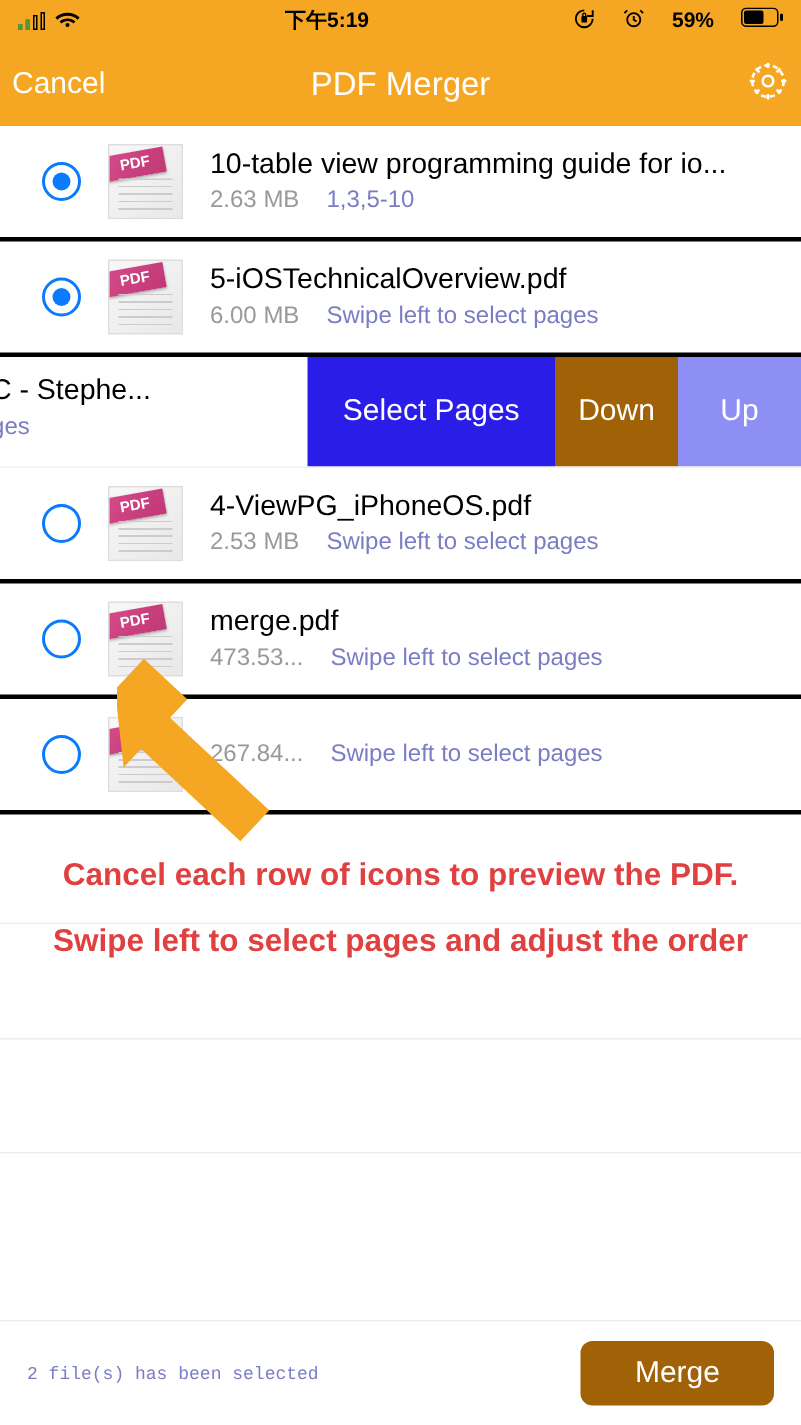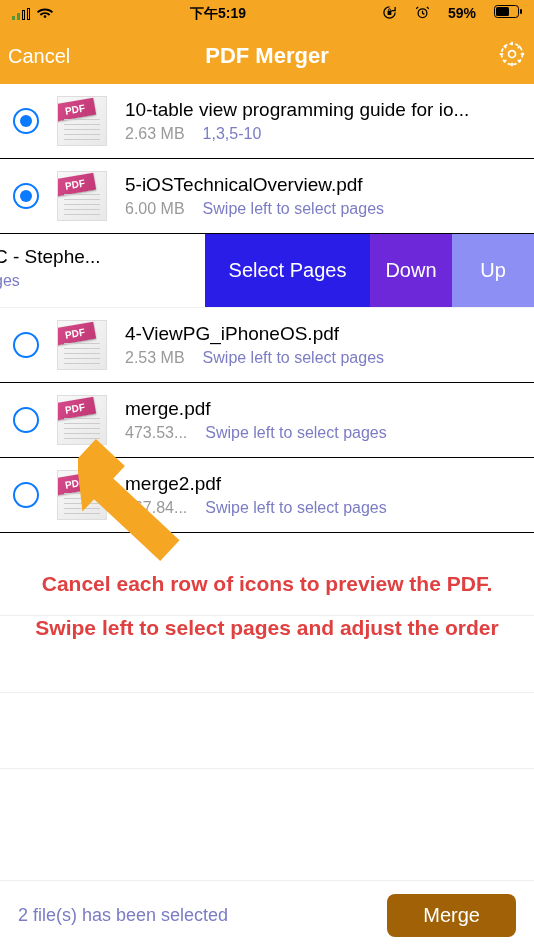--- a/index.html
+++ b/index.html
@@ -65,36 +65,36 @@
       padding: 0 8px;
     }
     .nav-cancel {
       color: white;
       font-size: 20px;
       font-weight: 400;
     }
     .nav-title {
       color: white;
       font-size: 22px;
-      font-weight: 700;
+      font-weight: 400;
       position: absolute;
       left: 50%;
       transform: translateX(-50%);
     }
     .nav-gear {
       color: white;
     }
     .file-list {
       background: white;
     }
     .file-row {
       display: flex;
       align-items: center;
-      padding: 12px 13px;
-      border-bottom: 1px solid #000000;
+      padding: 12px 28px;
+      border-bottom: 3px solid #000000;
       min-height: 74px;
     }
     .radio {
       width: 26px;
       height: 26px;
       border-radius: 50%;
       border: 2px solid #0a7aff;
       display: flex;
       align-items: center;
       justify-content: center;
@@ -200,21 +200,21 @@
       justify-content: center;
       color: white;
       font-size: 20px;
       font-weight: 400;
     }
     .swipe-btn.select {
       background: #2b1de8;
       flex: 0 0 165px;
     }
     .swipe-btn.down {
-      background: #6d28d9;
+      background: #a16207;
       flex: 1;
     }
     .swipe-btn.up {
       background: #8e8ff5;
       flex: 1;
     }
     .arrow-pointer {
       position: absolute;
       top: 438px;
       left: 78px;
@@ -250,21 +250,22 @@
       height: 70px;
       border-top: 1px solid #eee;
       display: flex;
       align-items: center;
       justify-content: space-between;
       padding: 0 18px;
       background: white;
     }
     .selected-count {
       color: #7b7cc4;
-      font-size: 18px;
+      font-size: 12px;
+      font-family: Liberation Mono, monospace;
     }
     .merge-btn {
       background: #a16207;
       color: white;
       border: none;
       border-radius: 8px;
       padding: 10px 36px;
       font-size: 20px;
       font-weight: 400;
     }
@@ -390,21 +391,20 @@
       <div class="file-meta">
         <span class="file-size">473.53...</span>
         <span class="file-pages">Swipe left to select pages</span>
       </div>
     </div>
   </div>
   <div class="file-row">
     <div class="radio"></div>
     <div class="pdf-thumb"></div>
     <div class="file-info">
-      <div class="file-name">merge2.pdf</div>
       <div class="file-meta">
         <span class="file-size">267.84...</span>
         <span class="file-pages">Swipe left to select pages</span>
       </div>
     </div>
   </div>
 </div>
 
 <div class="hairline" style="top:615px;"></div>
 <div class="hairline" style="top:692px;"></div>

